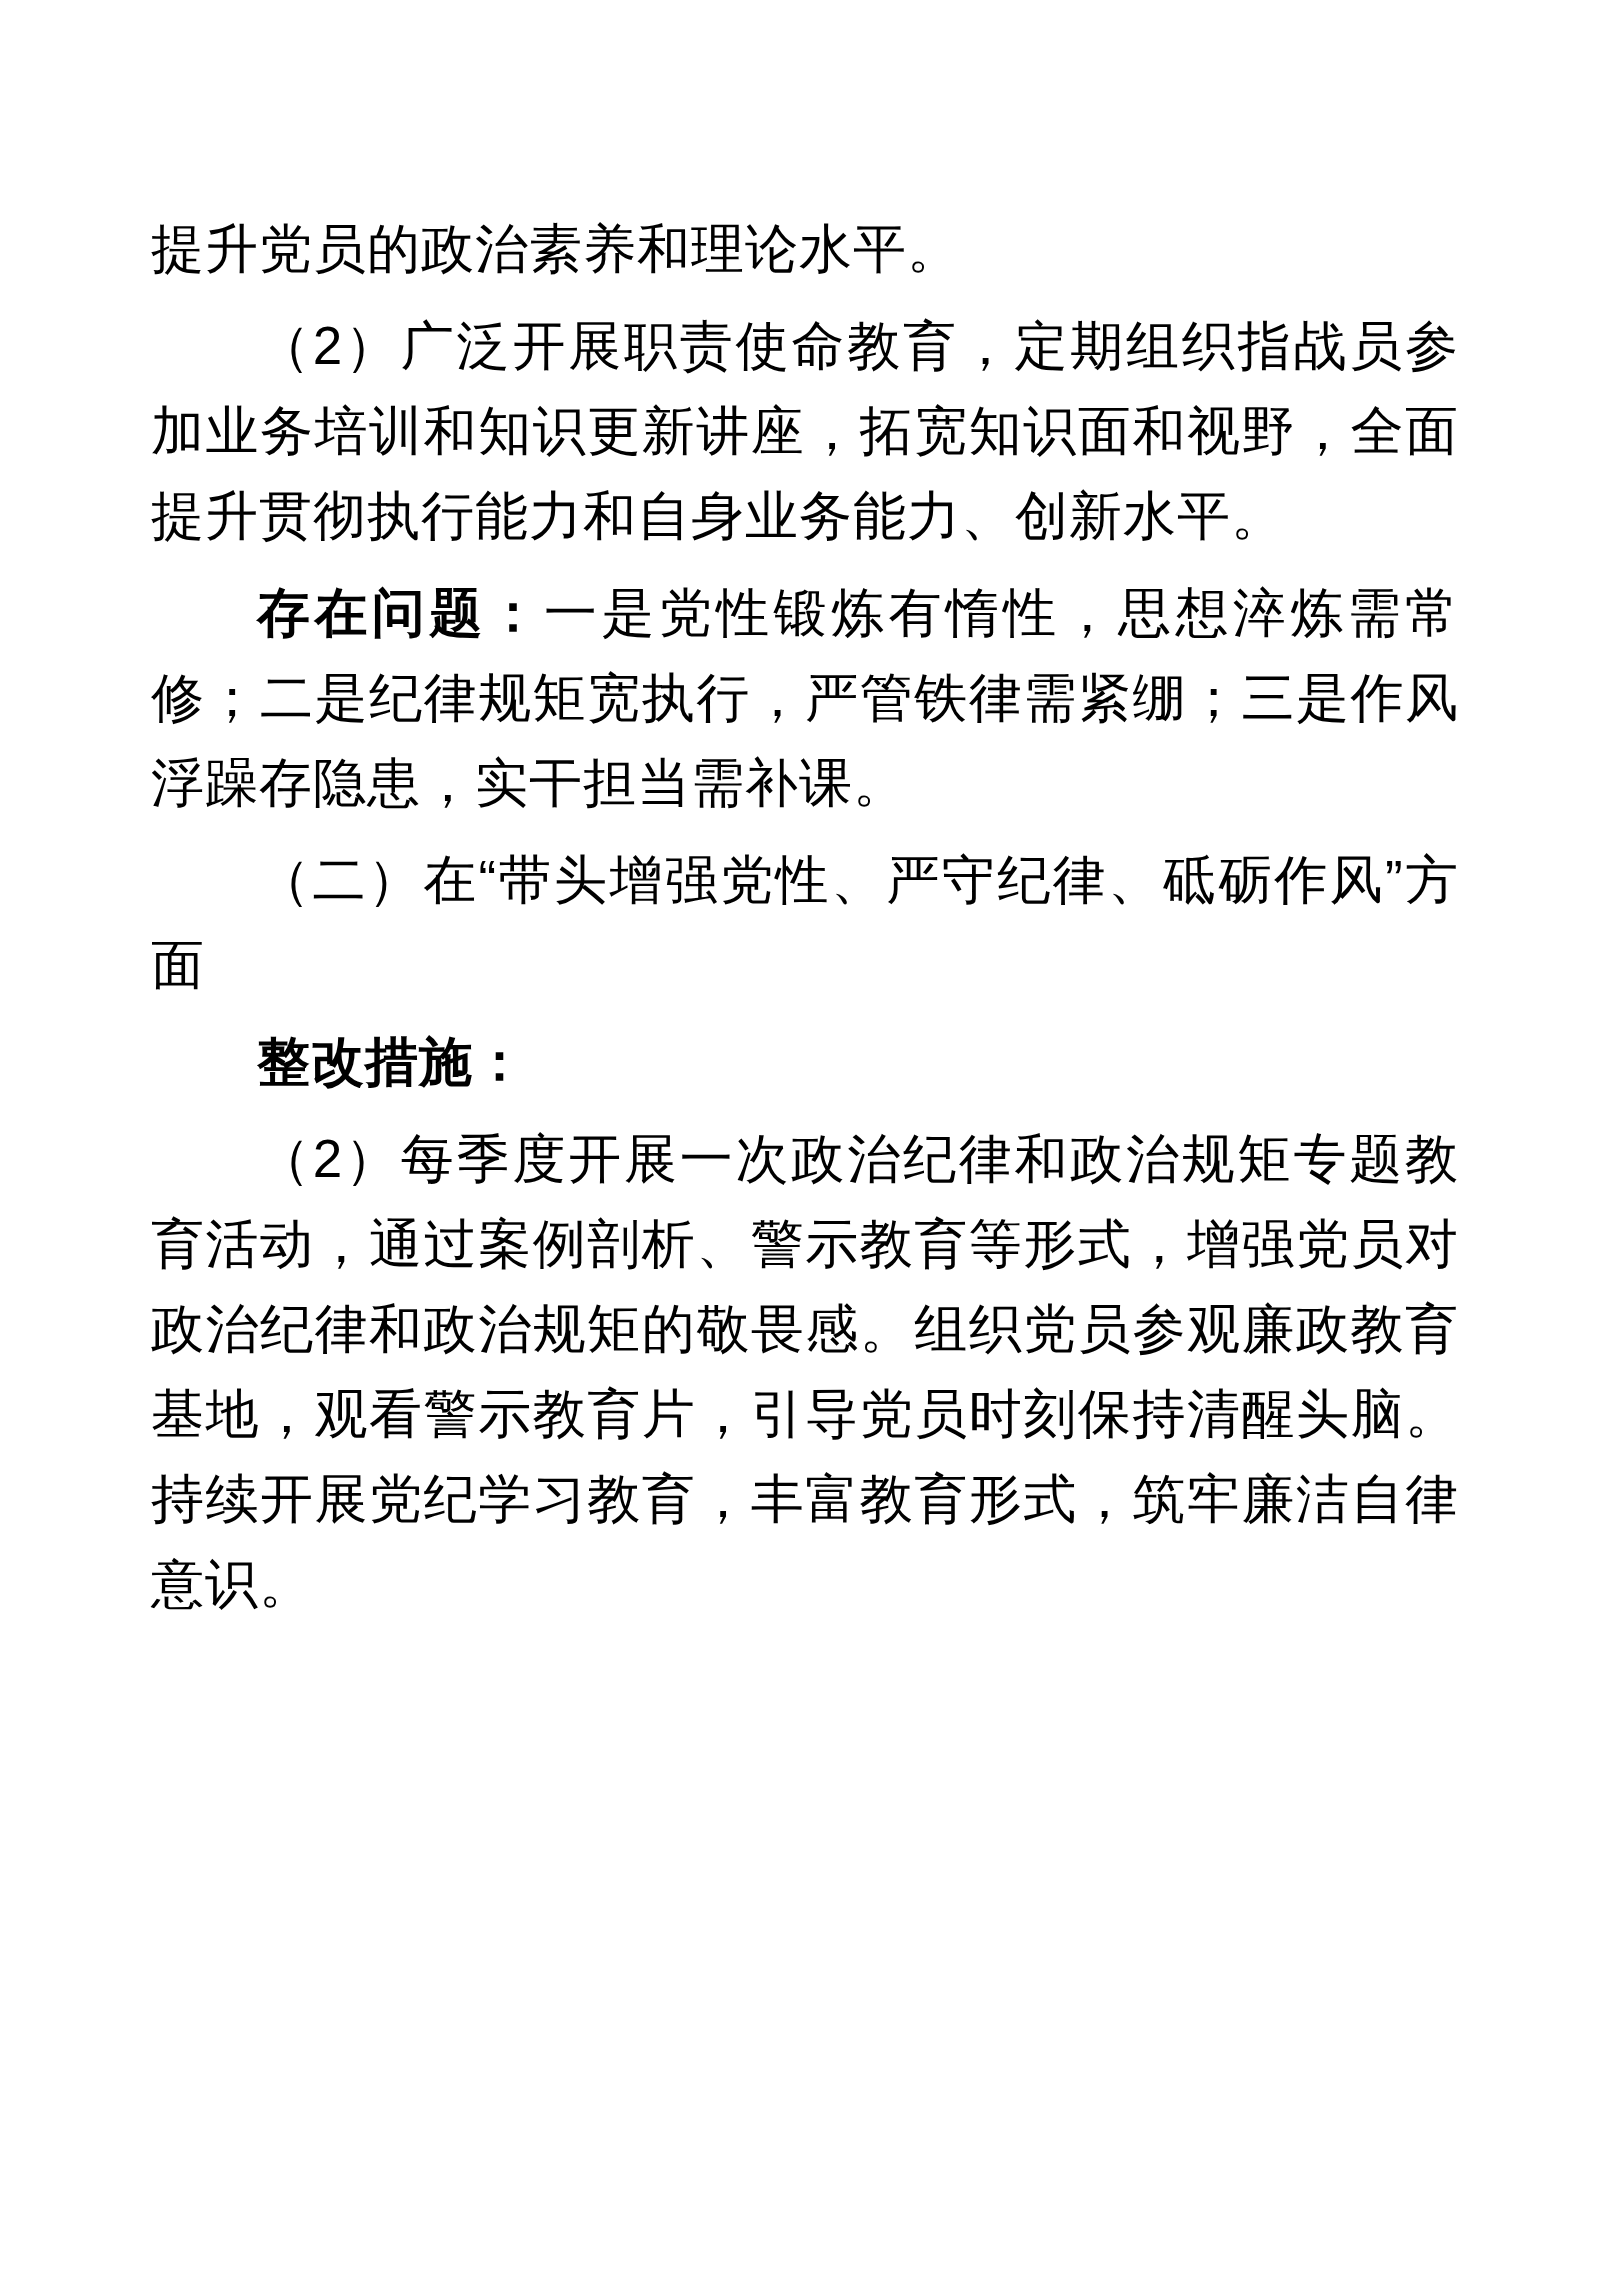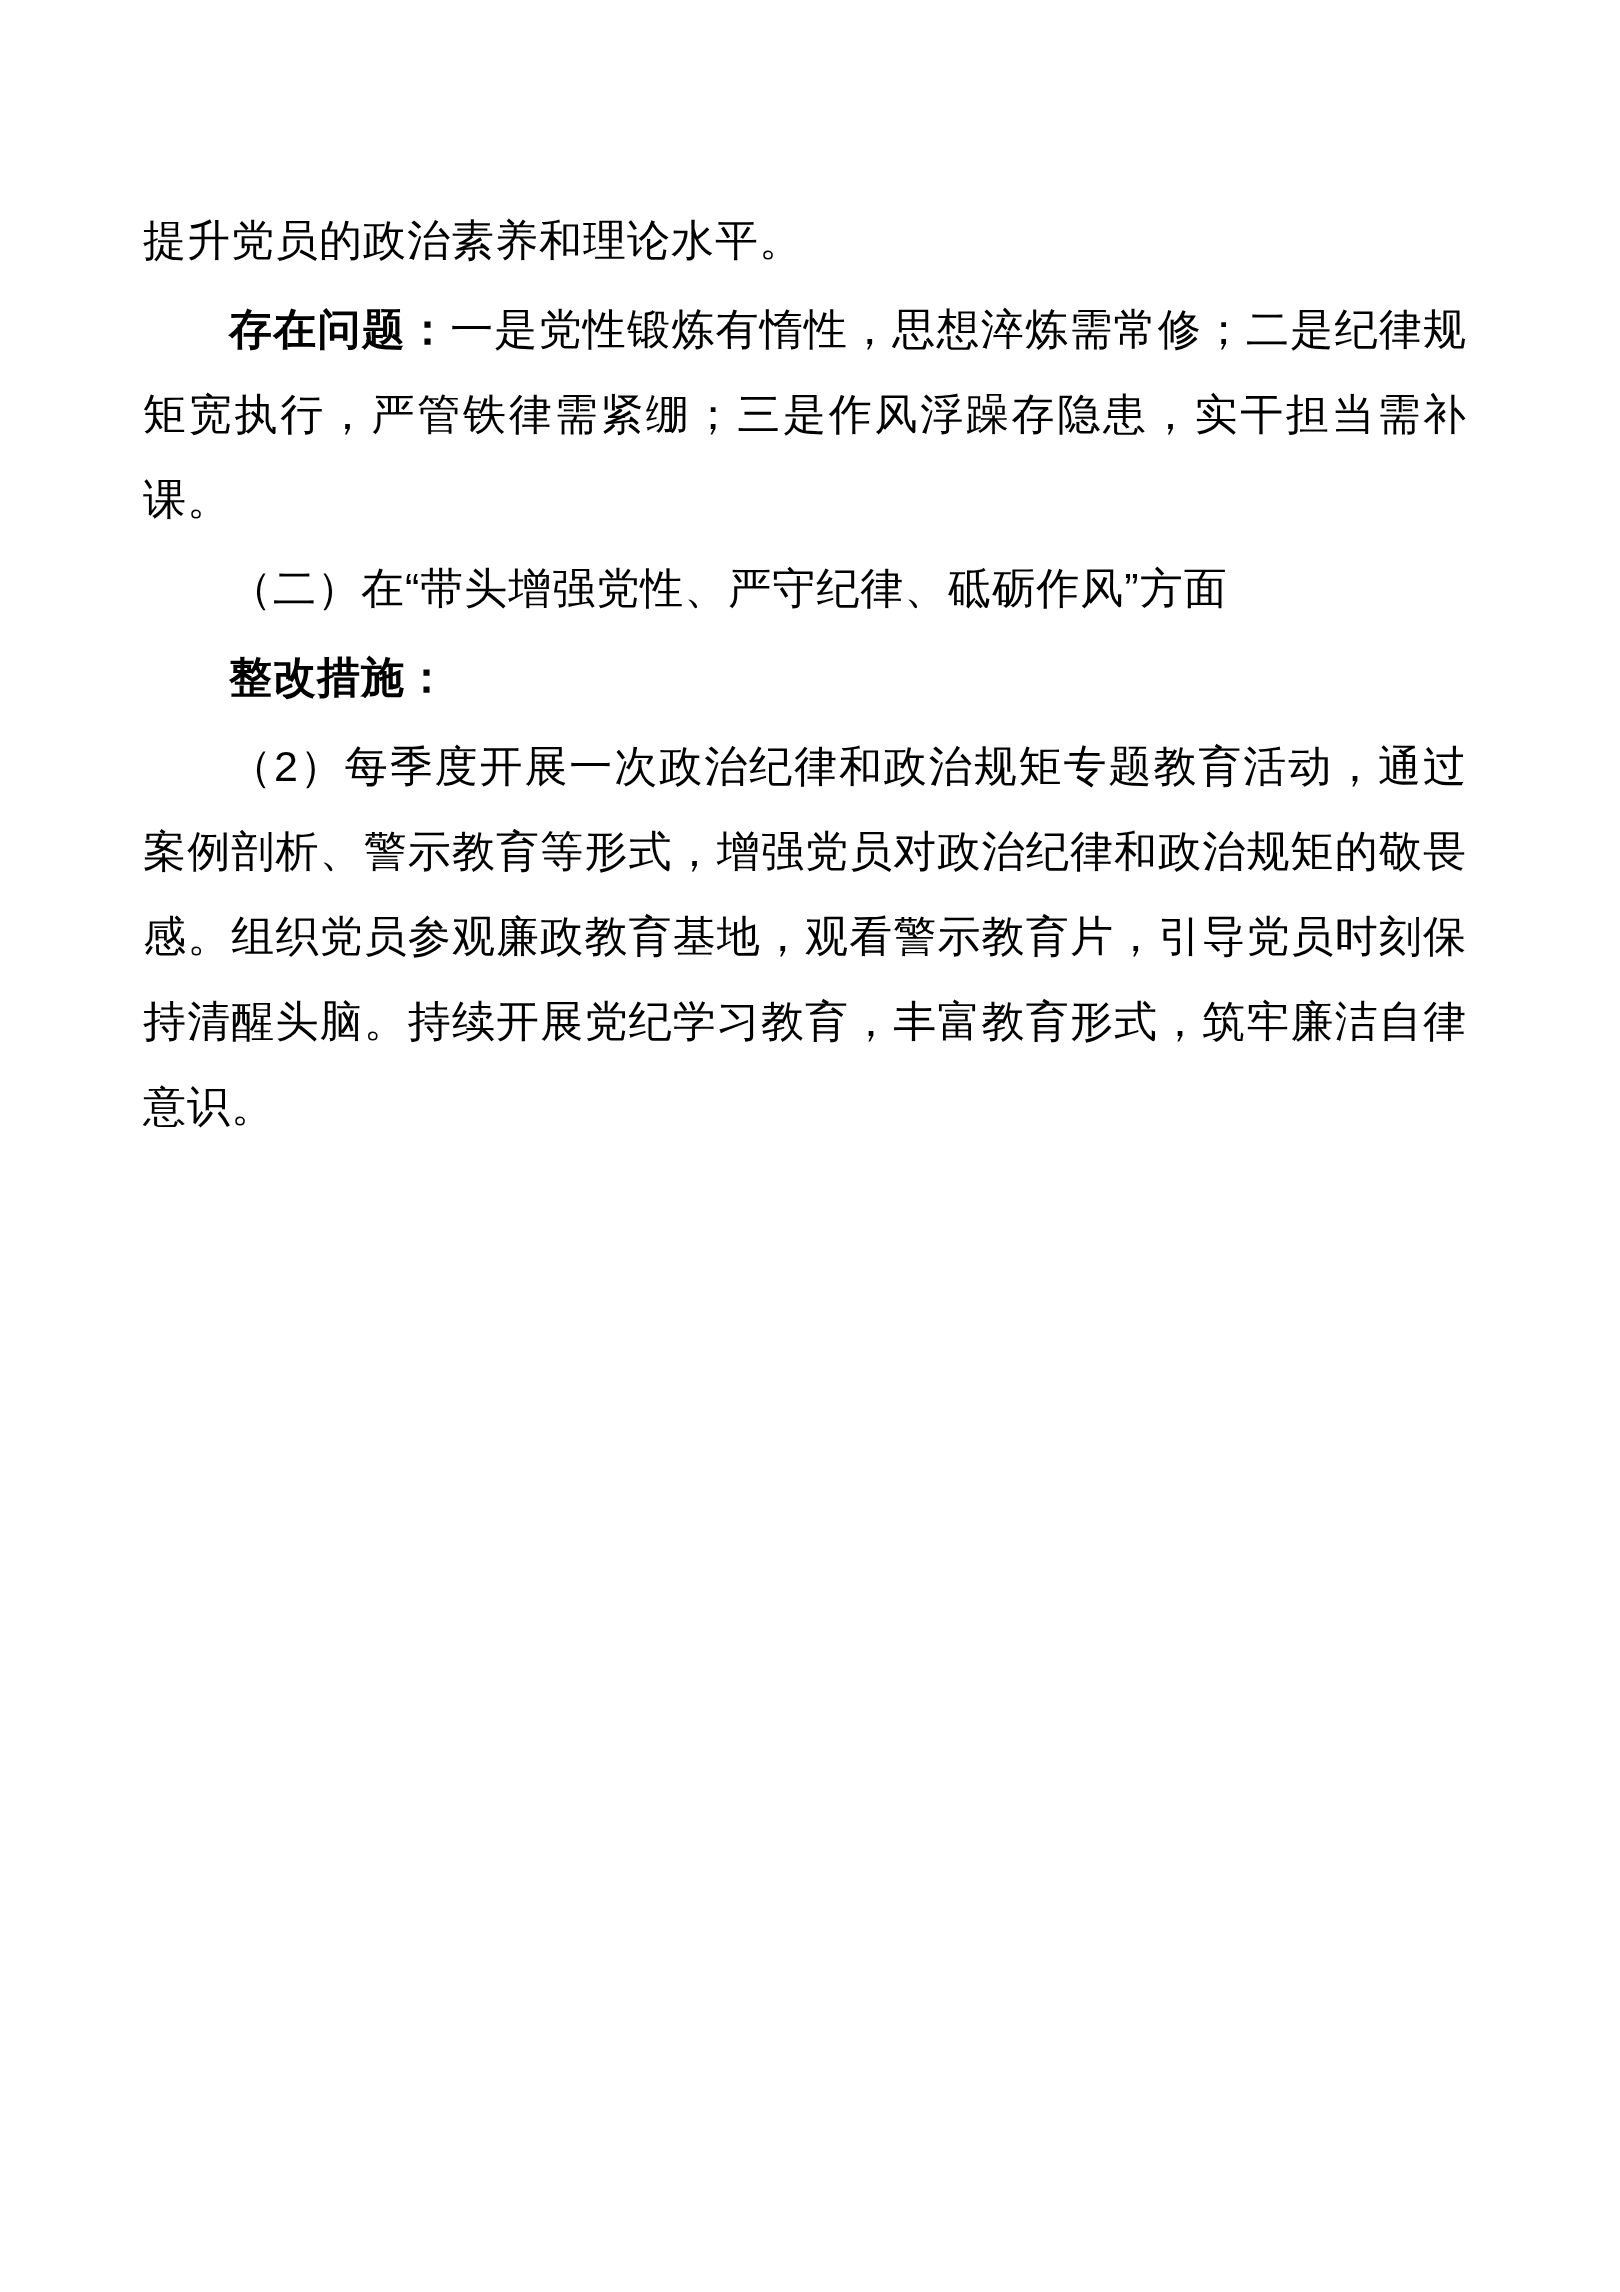--- a/index.html
+++ b/index.html
@@ -12,23 +12,23 @@
     width: 1620px;
     height: 2293px;
     background: #ffffff;
     box-sizing: border-box;
     padding: 194px 149px 0 139px;
     font-family: "Liberation Sans", "DejaVu Sans", sans-serif;
     color: #000000;
     overflow: hidden;
   }
   .para {
-    margin: 4px;
+    margin: 12px;
     padding: 0;
-    font-size: 43px;
+    font-size: 53px;
     line-height: 85px;
     text-align: justify;
     letter-spacing: 1px;
     word-break: break-all;
   }
   .para.indent {
     text-indent: 2em;
   }
   .run {
     font-weight: 400;
@@ -36,19 +36,20 @@
   .run.bold {
     font-weight: 700;
   }
 </style>
 </head>
 <body>
 
 <div class="page">
   <div>
       <p class="para"><span class="run">提升党员的政治素养和理论水平。</span></p>
+      <p class="para indent"><span class="run">（2）广泛开展职责使命教育，定期组织指战员参加业务培训和知识更新讲座，拓宽知识面和视野，全面提升贯彻执行能力和自身业务能力、创新水平。</span></p>
       <p class="para indent"><span class="run bold">存在问题：</span><span class="run">一是党性锻炼有惰性，思想淬炼需常修；二是纪律规矩宽执行，严管铁律需紧绷；三是作风浮躁存隐患，实干担当需补课。</span></p>
       <p class="para indent"><span class="run">（二）在“带头增强党性、严守纪律、砥砺作风”方面</span></p>
       <p class="para indent"><span class="run bold">整改措施：</span></p>
       <p class="para indent"><span class="run">（2）每季度开展一次政治纪律和政治规矩专题教育活动，通过案例剖析、警示教育等形式，增强党员对政治纪律和政治规矩的敬畏感。组织党员参观廉政教育基地，观看警示教育片，引导党员时刻保持清醒头脑。持续开展党纪学习教育，丰富教育形式，筑牢廉洁自律意识。</span></p>
     </div>
 </div>
 
 
 </body></html>

